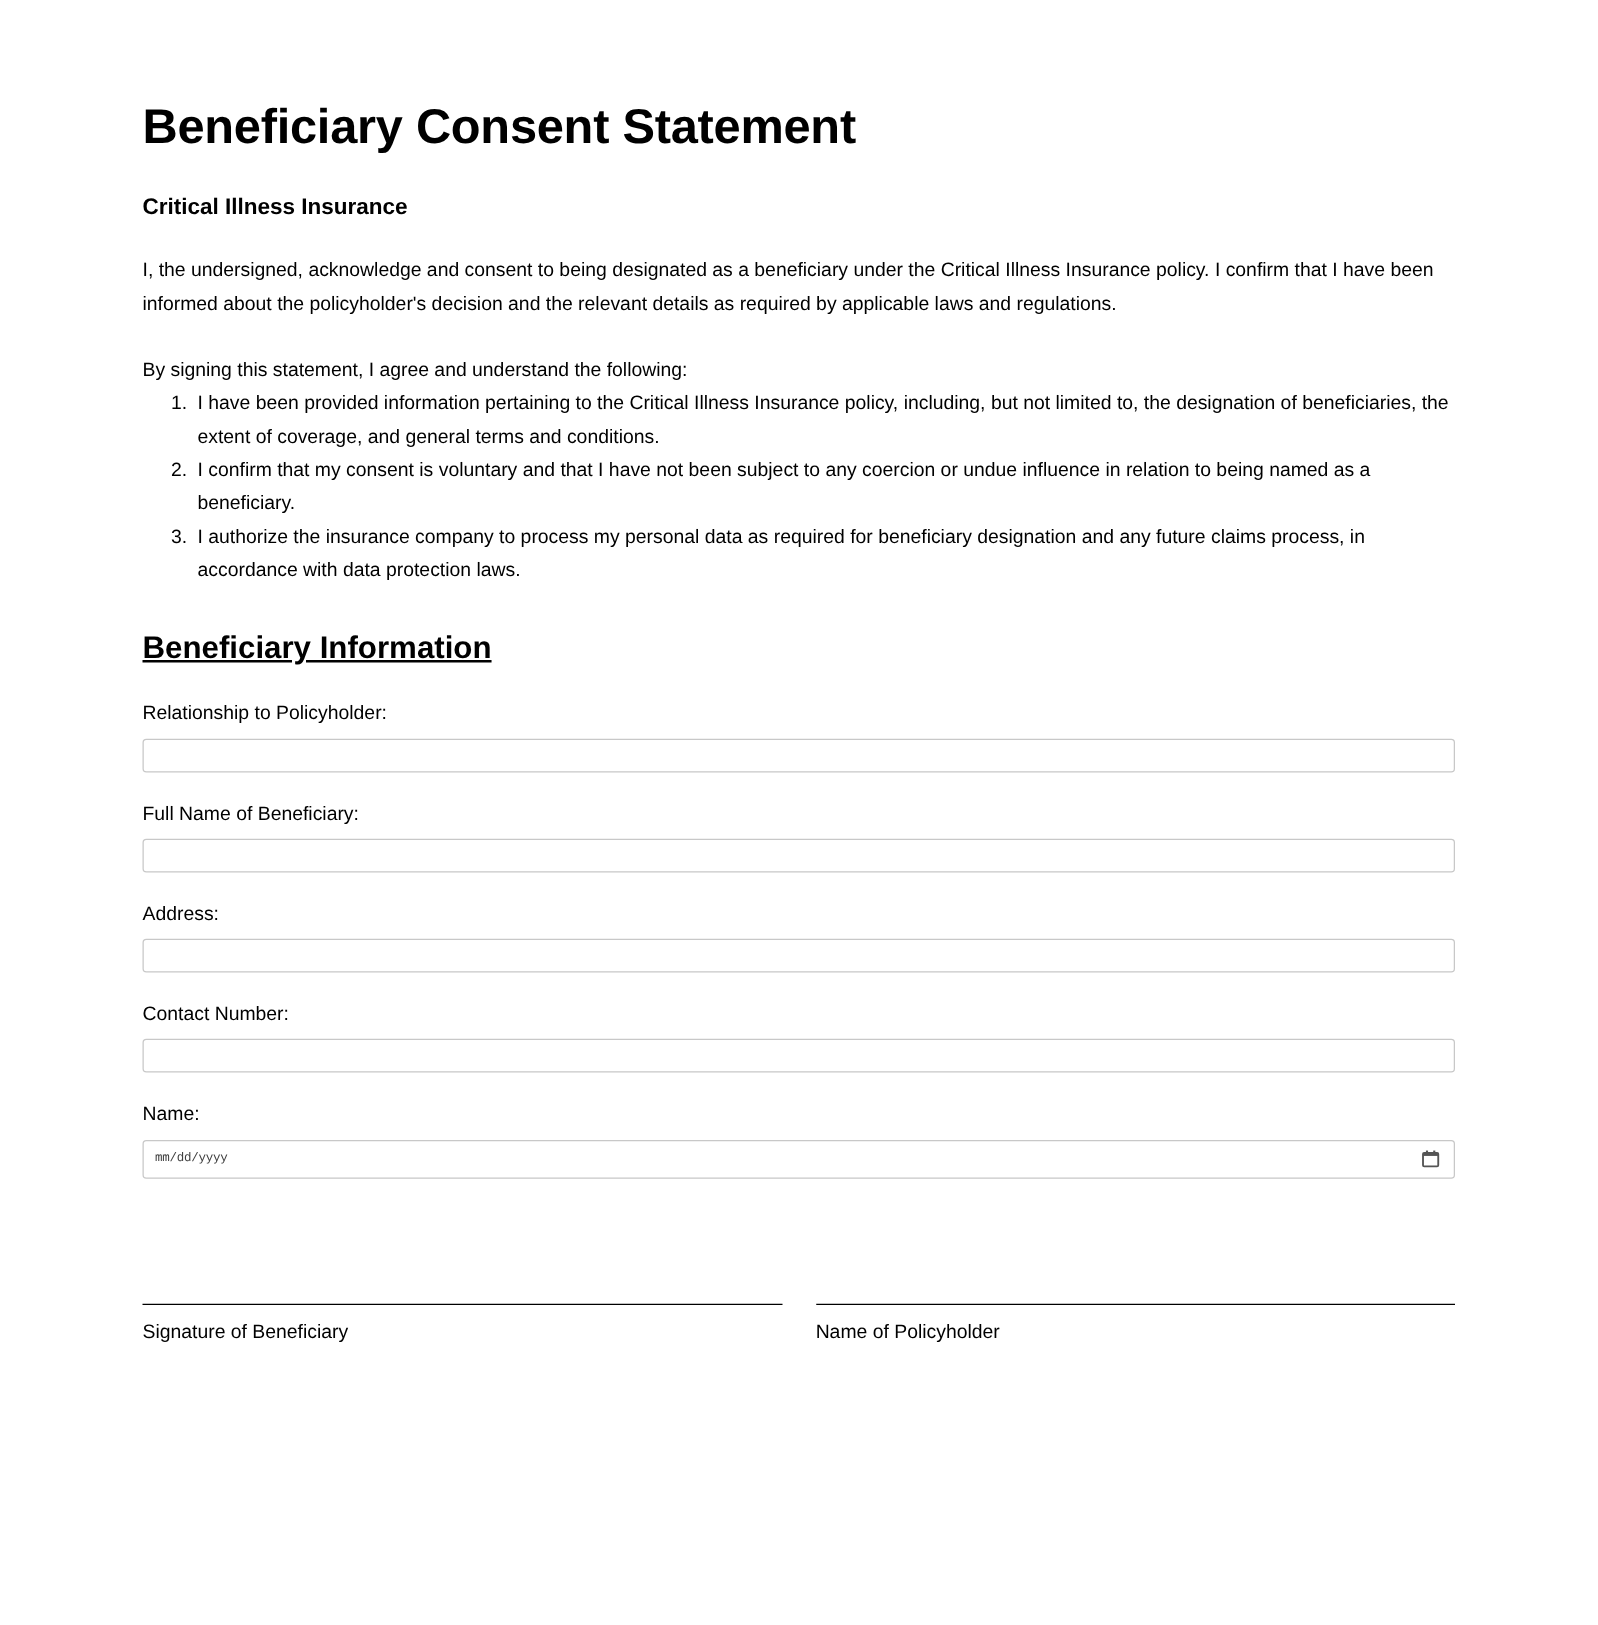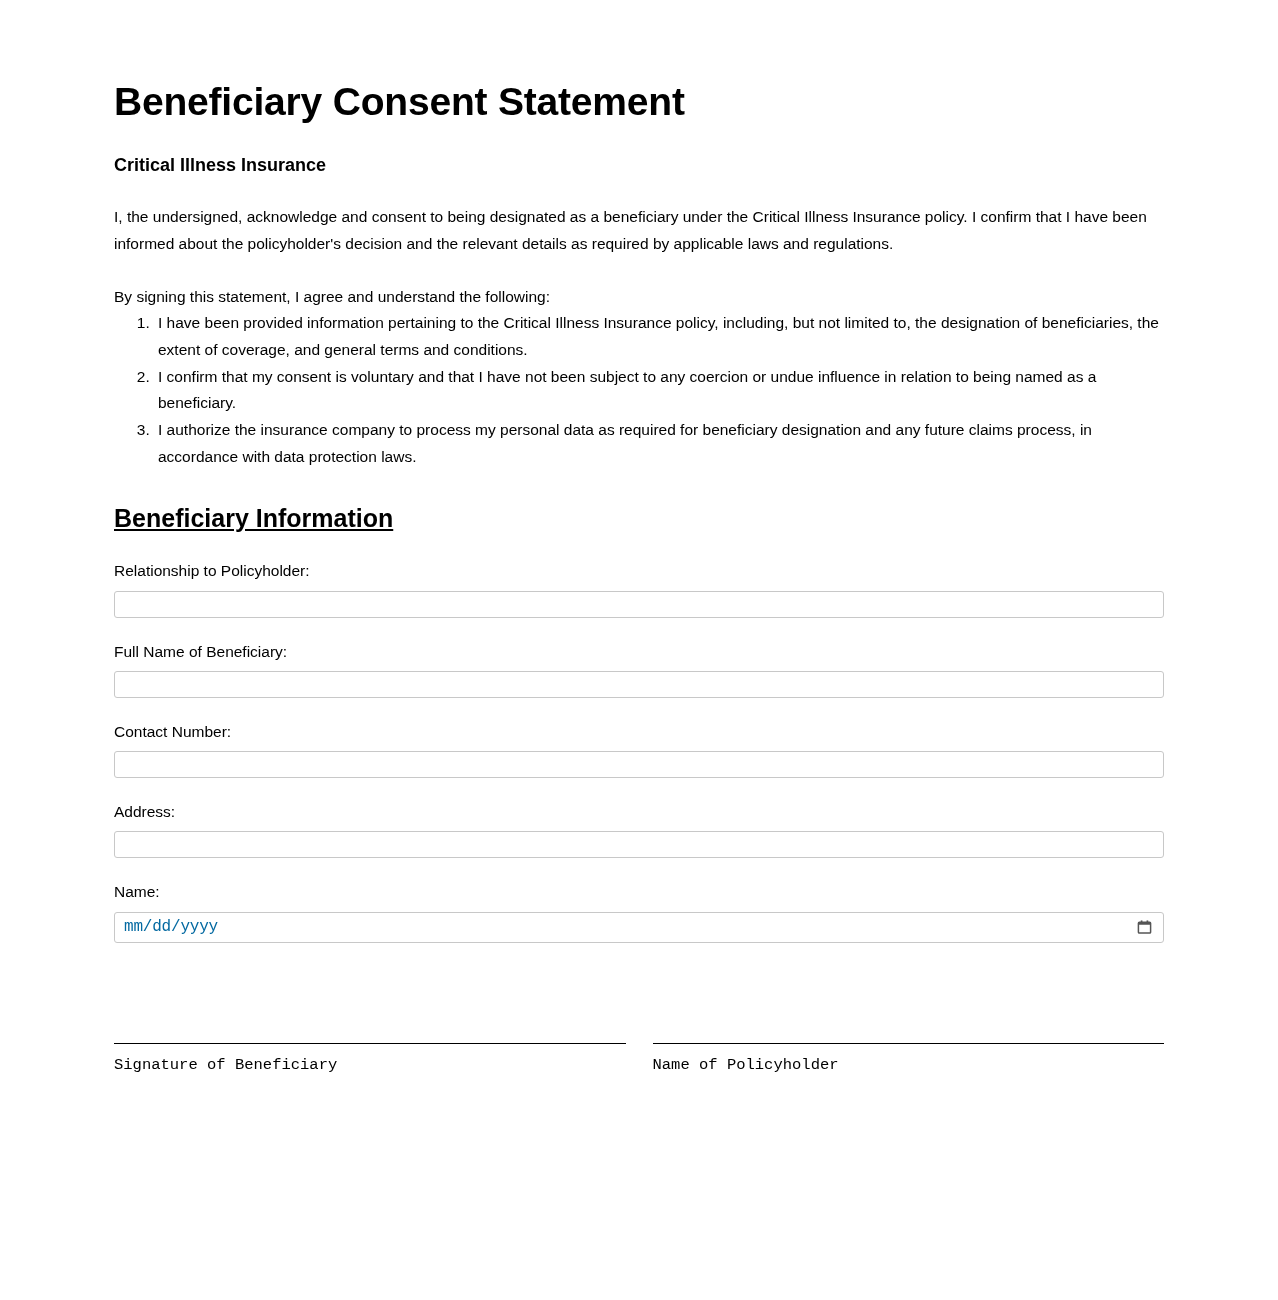--- a/index.html
+++ b/index.html
@@ -103,41 +103,40 @@
     font-family: "Liberation Mono", monospace;
     font-size: 14.5px;
     letter-spacing: -0.2px;
     color: #222222;
     outline: none;
     display: flex;
     align-items: center;
   }
   .date-placeholder {
     font-family: "Liberation Mono", monospace;
-    font-size: 16px;
-    color: #0369a1;
+    font-size: 10px;
+    color: #404040;
     white-space: pre;
     user-select: none;
   }
   .calendar-icon {
     position: absolute;
     right: 12px;
     top: 50%;
     transform: translateY(-50%);
     width: 15px;
     height: 15px;
     cursor: default;
   }
 
   
   .signature-row {
     display: flex;
     margin-top: 100px;
     gap: 27px;
-    font-family: Liberation Mono, monospace;
   }
   .sig-col { width: 513px; }
   .sig-line {
     border-top: 1.4px solid #000000;
     height: 0;
     margin-bottom: 11px;
   }
   .sig-caption {
     font-size: 15.5px;
     line-height: 1.4;
@@ -168,26 +167,26 @@
     <label class="field-label">Relationship to Policyholder:</label>
     <input class="text-input" type="text" placeholder="" style="">
   </div>
 
   <div class="field-group">
     <label class="field-label">Full Name of Beneficiary:</label>
     <input class="text-input" type="text" placeholder="" style="">
   </div>
 
   <div class="field-group">
+    <label class="field-label">Address:</label>
+    <input class="text-input" type="text" placeholder="" style="">
+  </div>
+
+  <div class="field-group">
     <label class="field-label">Contact Number:</label>
-    <input class="text-input" type="text" placeholder="" style="">
-  </div>
-
-  <div class="field-group">
-    <label class="field-label">Address:</label>
     <input class="text-input" type="text" placeholder="" style="">
   </div>
 
   <div class="field-group">
     <label class="field-label">Name:</label>
     <div class="date-wrap">
       <div class="date-input">
         <span class="date-placeholder">mm/dd/yyyy</span>
       </div>
       <svg class="calendar-icon" viewBox="0 0 16 16">

